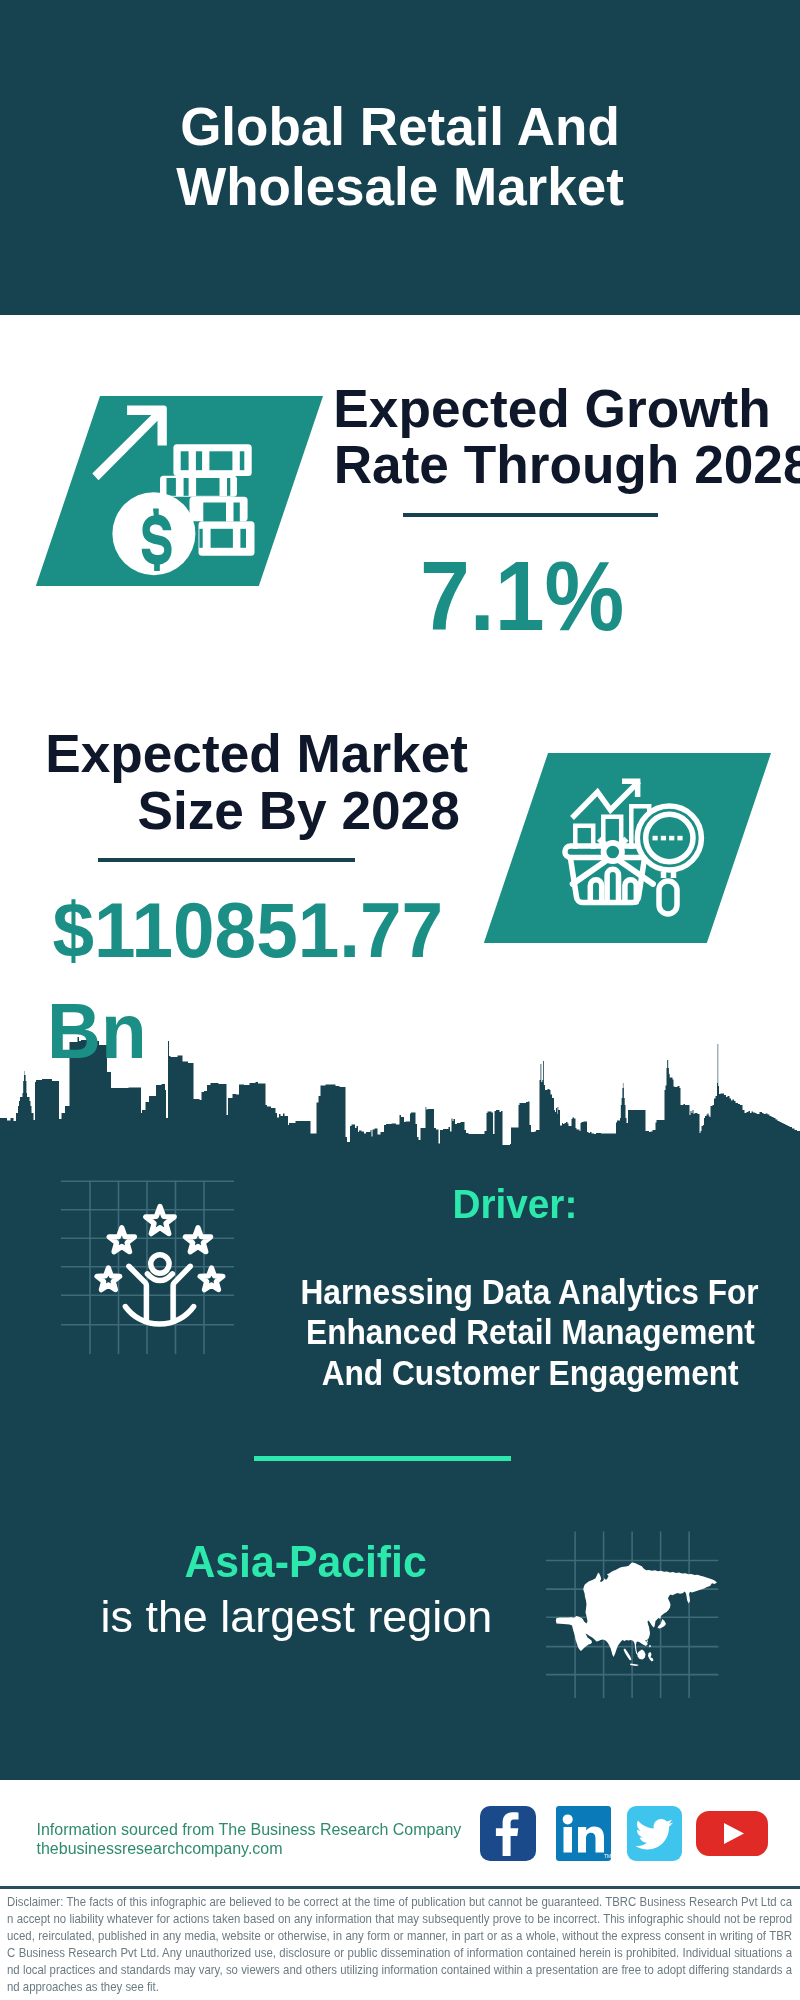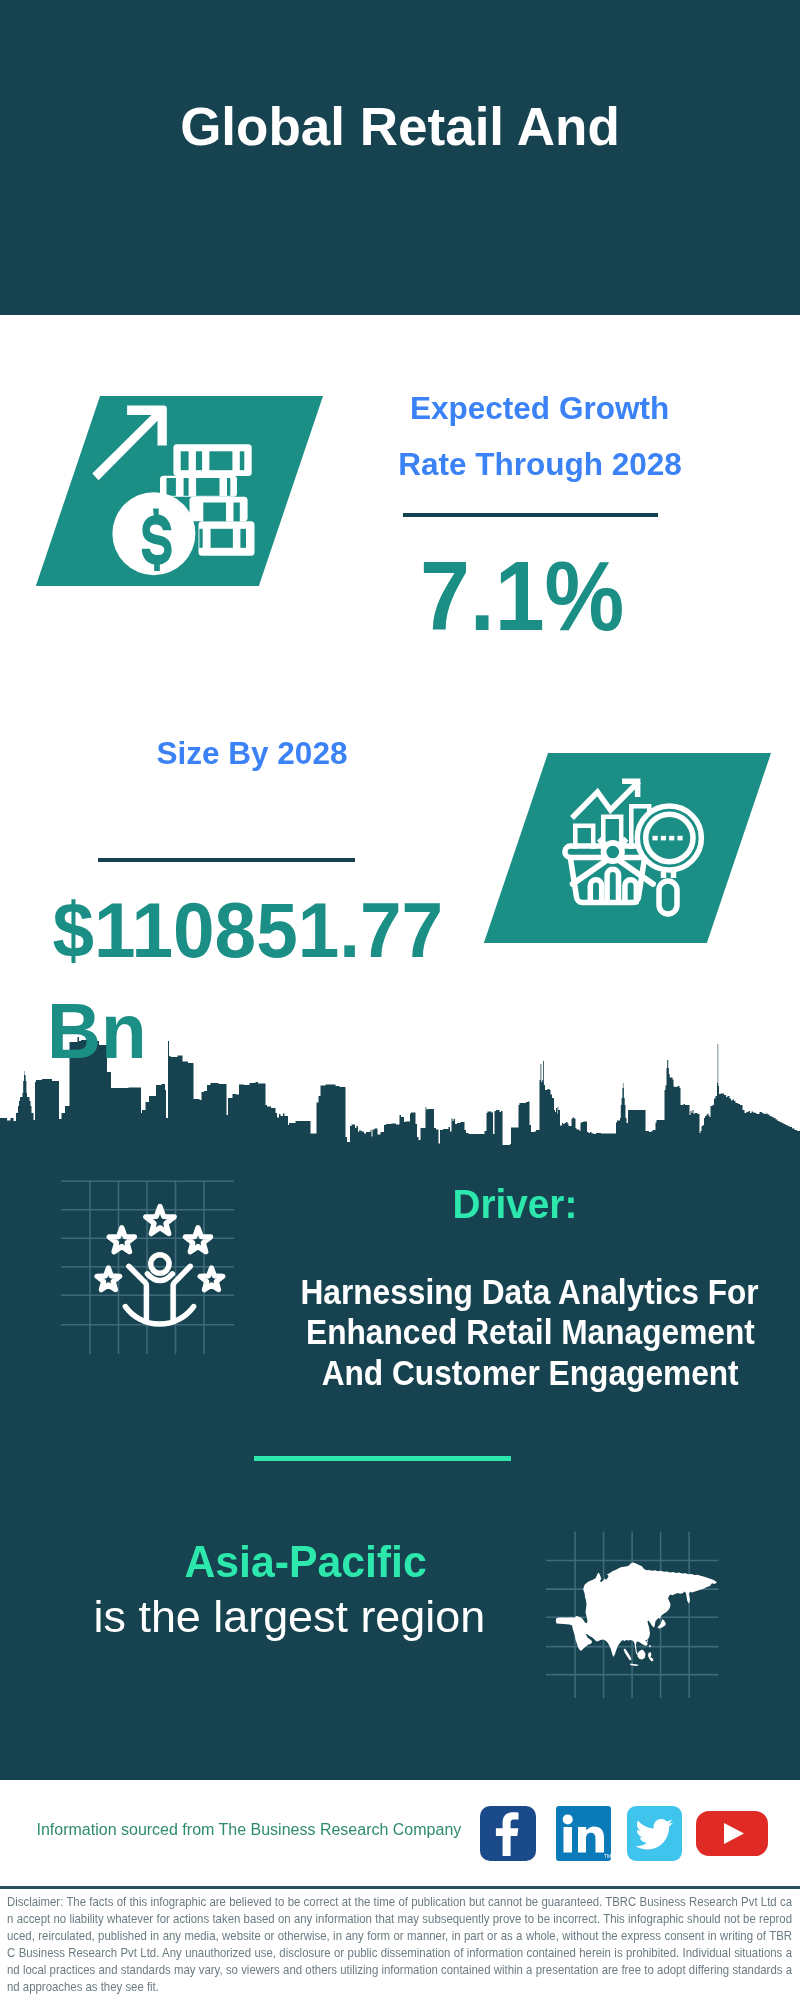--- a/index.html
+++ b/index.html
@@ -7,21 +7,21 @@
   body { background:#fff; font-family:"Liberation Sans", sans-serif; overflow:hidden; }
   .page { position:relative; width:800px; height:2000px; background:#fff;border-radius:27px; }
 
   
   .hdr { position:absolute; left:0; top:0; width:800px; height:315px; background:#17424F; }
   .hdr-title { position:absolute; left:0; top:97px; width:800px; text-align:center; color:#fff;
                font-size:53px; font-weight:bold; line-height:60px; letter-spacing:0px; }
 
   
   .para { position:absolute; background:#1B8F86; transform:skewX(-18.67deg); transform-origin:0% 100%; }
-  .stat-label { position:absolute; text-align:center; color:#3b82f6; font-weight:bold; font-size:32px; line-height:56.8px; }
+  .stat-label { position:absolute; text-align:right; color:#0f172a; font-weight:bold; font-size:54px; line-height:56.8px; }
   .rule { position:absolute; background:#17424F; height:4px; }
   .stat-value { position:absolute; text-align:center; color:#1B8F86; font-weight:bold; font-size:97.5px; line-height:104px; }
   .stat-value2 { position:absolute; text-align:left; color:#1B8F86; font-weight:bold; font-size:77.6px; line-height:100.8px; }
   .sq2 { display:inline-block; transform:scaleX(0.963); transform-origin:center; }
   .driver-head>span { display:inline-block; transform:scaleX(0.934); transform-origin:center; white-space:nowrap; }
   .driver-body>div>span { display:inline-block; transform:scaleX(0.918); transform-origin:center; white-space:nowrap; }
   .region-head>span { display:inline-block; transform:scaleX(0.95); transform-origin:center; white-space:nowrap; }
   .region-body>div>span { display:inline-block; transform:scaleX(0.997); transform-origin:center; white-space:nowrap; }
   .stat-label > div, .stat-value, .stat-value2 > div, .driver-head, .driver-body > div, .region-head, .region-body > div { white-space:nowrap; }
   .sq { display:inline-block; transform:scaleX(0.92); transform-origin:center; }
@@ -29,35 +29,36 @@
 
   
   .dark { position:absolute; left:0; top:1148px; width:800px; height:632px; background:#17424F; }
   .skyline { position:absolute; left:0; top:1020px; width:800px; height:130px; }
 
   .driver-head { position:absolute; text-align:center; color:#2CE8AC; font-weight:bold; font-size:41.5px; line-height:45px; }
   .driver-body { position:absolute; text-align:center; color:#fff; font-weight:bold; font-size:34.5px; line-height:40.5px;margin-top:28px; }
   .green-rule { position:absolute; background:#2CE8AC; height:4.7px; }
 
   .region-head { position:absolute; text-align:center; color:#2CE8AC; font-weight:bold; font-size:45px; line-height:46px; }
-  .region-body { position:absolute; text-align:left; color:#fff; font-weight:normal; font-size:45px; line-height:45.7px; }
+  .region-body { position:absolute; text-align:right; color:#fff; font-weight:normal; font-size:45px; line-height:45.7px; }
 
   
   .src { position:absolute; color:#2E8B6B; font-size:16px; line-height:19.4px; white-space:nowrap;margin-top:8px; }
   .foot-rule { position:absolute; left:0; top:1886px; width:800px; height:3px; background:#2A4E5C; }
   .disclaimer { position:absolute; left:7px; top:1894px; width:909px; color:#6B7B82; font-size:13.2px; line-height:16.9px; text-align:justify; word-break:break-all; transform:scaleX(0.8636); transform-origin:0 0; }
 </style>
 </head>
 <body>
 
 <div class="page">
 
   <div class="hdr">
     <div class="hdr-title">
       <div>Global Retail And</div>
+      <div>Wholesale Market</div>
     </div>
   </div>
 
   <div class="para" style="left:36px; top:396px; width:222.5px; height:189.5px;"></div>
   <svg class="gicon" style="position:absolute; left:85px; top:390px; width:190px; height:190px;" viewBox="0 0 190 190">
 
     <path fill="#fff" d="M42.1,15.4 H78.8 a3,3 0 0 1 3,3 V55.5 H72.5 V30.8 L13.5,90.3 L7.3,83.4 L66.4,25.1 H42.1 Z"></path>
 
     <g>
       <rect x="113.5" y="131.3" width="56" height="34.4" rx="3.5" fill="#fff"></rect>
@@ -148,20 +149,21 @@
     </g>
     <g fill="#fff">
       <rect x="97.5" y="70.8" width="5.2" height="4.6"></rect>
       <rect x="105.8" y="70.8" width="5.2" height="4.6"></rect>
       <rect x="114.1" y="70.8" width="5.2" height="4.6"></rect>
       <rect x="122.4" y="70.8" width="5.2" height="4.6"></rect>
     </g>
   </svg>
 
   <div class="stat-label" style="left:42px; top:725px; width:420px;">
+    <div><span>Expected Market</span></div>
     <div><span>Size By 2028</span></div>
   </div>
   <div class="rule" style="left:98px; top:858px; width:257px;"></div>
   <div class="stat-value2" style="left:45px; top:880px; width:412px;">
     <div><span class="sq2">$110851.77</span></div>
     <div><span class="sq2">Bn</span></div>
   </div>
 
   <svg style="position:absolute; left:55px; top:1165px; width:190px; height:200px;" viewBox="55 1165 190 200">
     <g stroke="#3E6A79" stroke-width="1.6" fill="none">
@@ -192,20 +194,21 @@
 
   <div class="green-rule" style="left:253.8px; top:1456.4px; width:257.3px;"></div>
 
   <div class="region-head" style="left:178px; top:1539px; width:241px;"><span>Asia-Pacific</span></div>
   <div class="region-body" style="left:93px; top:1593.5px; width:400px;">
     <div><span>is the largest region</span></div>
   </div>
 
   <div class="src" style="left:36.5px; top:1812px; width:470px;">
     <div>Information sourced from The Business Research Company</div>
+    <div>thebusinessresearchcompany.com</div>
   </div>
 
   <svg style="position:absolute; left:480px; top:1806px; width:56px; height:55px;" viewBox="0 0 56 55">
     <rect x="0" y="0" width="56" height="55" rx="10" fill="#1A4A89"></rect>
     <path fill="#fff" d="M30.6,50 V30.1 h6.7 l1,-7.8 h-7.7 v-5 c0,-2.2 0.6,-3.8 3.8,-3.8 h4.1 V6.6 c-0.7,-0.1 -3.1,-0.3 -6,-0.3 -5.9,0 -9.9,3.6 -9.9,10.2 v5.7 h-6.7 v7.8 h6.7 V50 Z"></path>
   </svg>
   <svg style="position:absolute; left:556px; top:1806px; width:55px; height:55px;" viewBox="0 0 55 55">
     <rect x="0" y="0" width="55" height="55" rx="3" fill="#0B7AB8"></rect>
     <rect x="7.5" y="21" width="8.5" height="25.5" fill="#fff"></rect>
     <circle cx="11.7" cy="13.4" r="5" fill="#fff"></circle>

